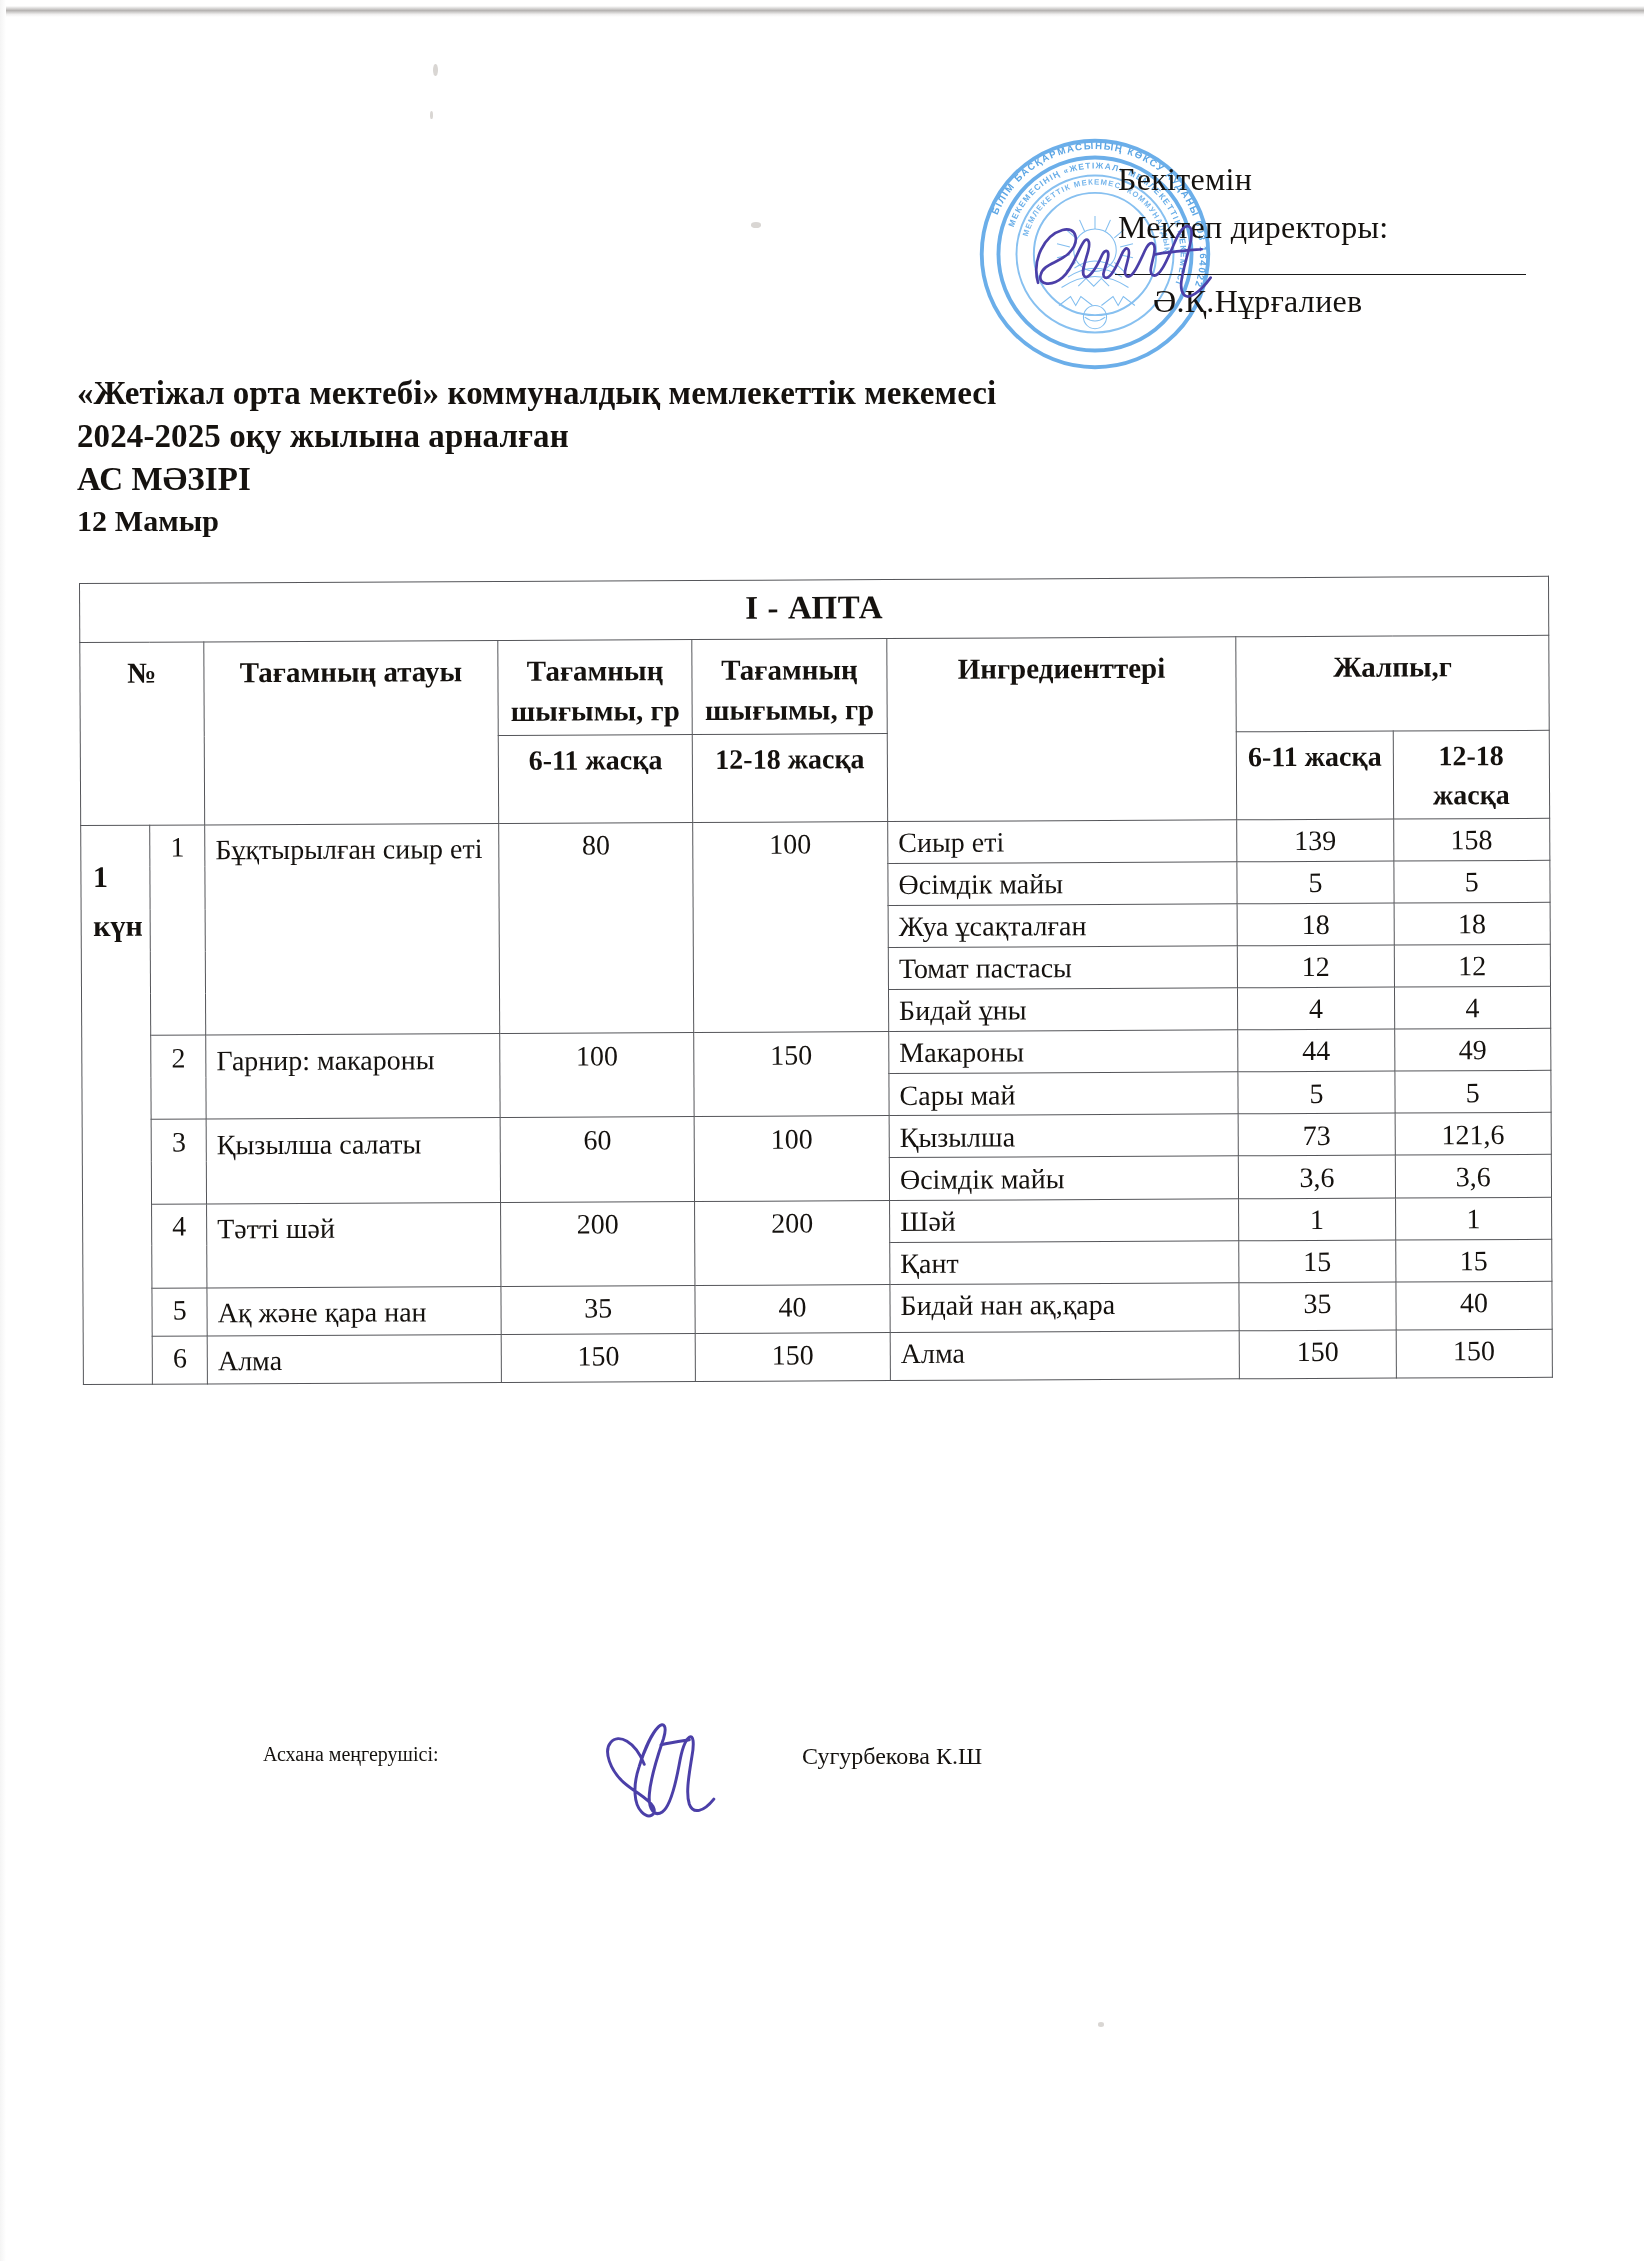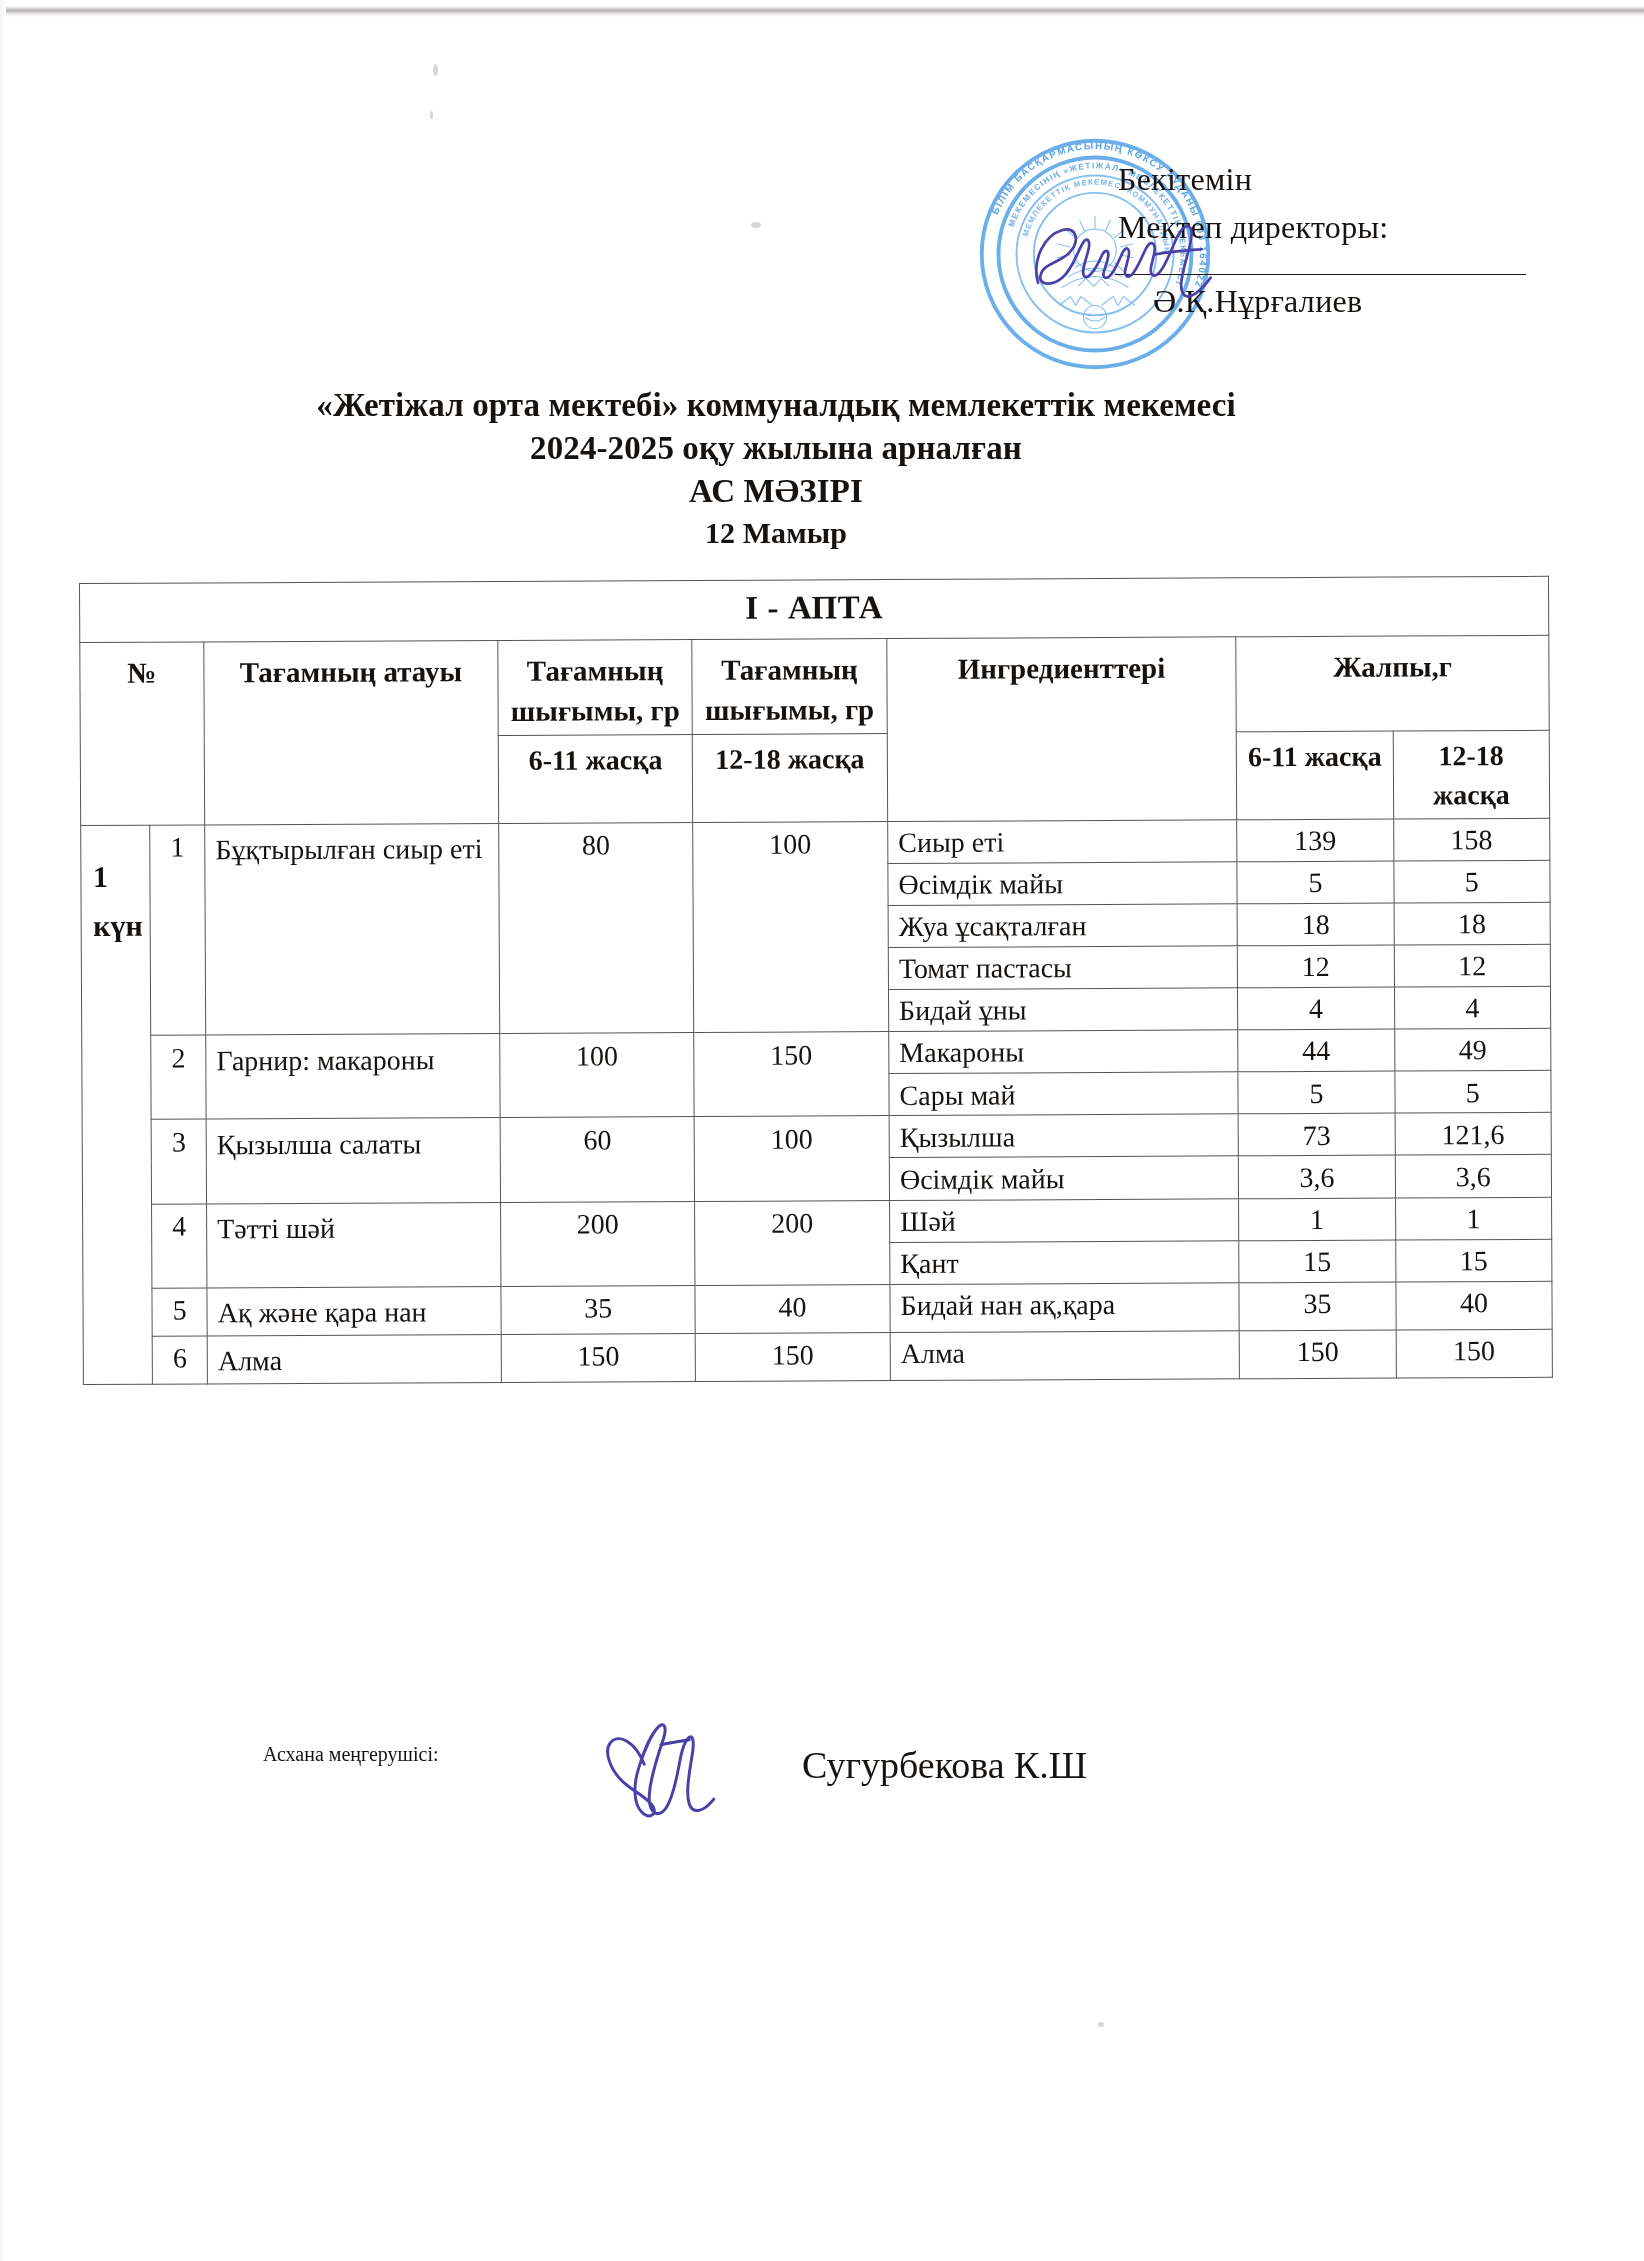--- a/index.html
+++ b/index.html
@@ -101,23 +101,23 @@
     width: 142px;
     height: 116px;
     z-index: 6;
   }
   .sig-director svg, .sig-cook svg { display:block; width:100%; height:100%; }
 
   
   .titleblock {
     position: absolute;
     left: 77px;
-    top: 384px;
+    top: 372px;
     width: 1398px;
-    text-align: center;
+    text-align: left;
     z-index: 3;
   }
   .titleblock .t-line {
     font-weight: bold;
     font-size: 33px;
     line-height: 43px;
     letter-spacing: 0.1px;
     white-space: nowrap;
   }
   .titleblock .t-small { font-size: 30px; line-height: 39px; }
@@ -195,21 +195,21 @@
     left: 263px;
     top: 1743px;
     font-size: 20px;
     white-space: nowrap;
     z-index: 4;
   }
   .footer-name {
     position: absolute;
     left: 802px;
     top: 1743px;
-    font-size: 38px;
+    font-size: 24px;
     white-space: nowrap;
     z-index: 4;
   }
 </style>
 </head>
 <body>
 
 <div class="scan-top-edge"></div>
 <div class="scan-left-edge"></div>
 <div class="speck" style="left:433px;top:64px;width:4.5px;height:11.6px;"></div>

